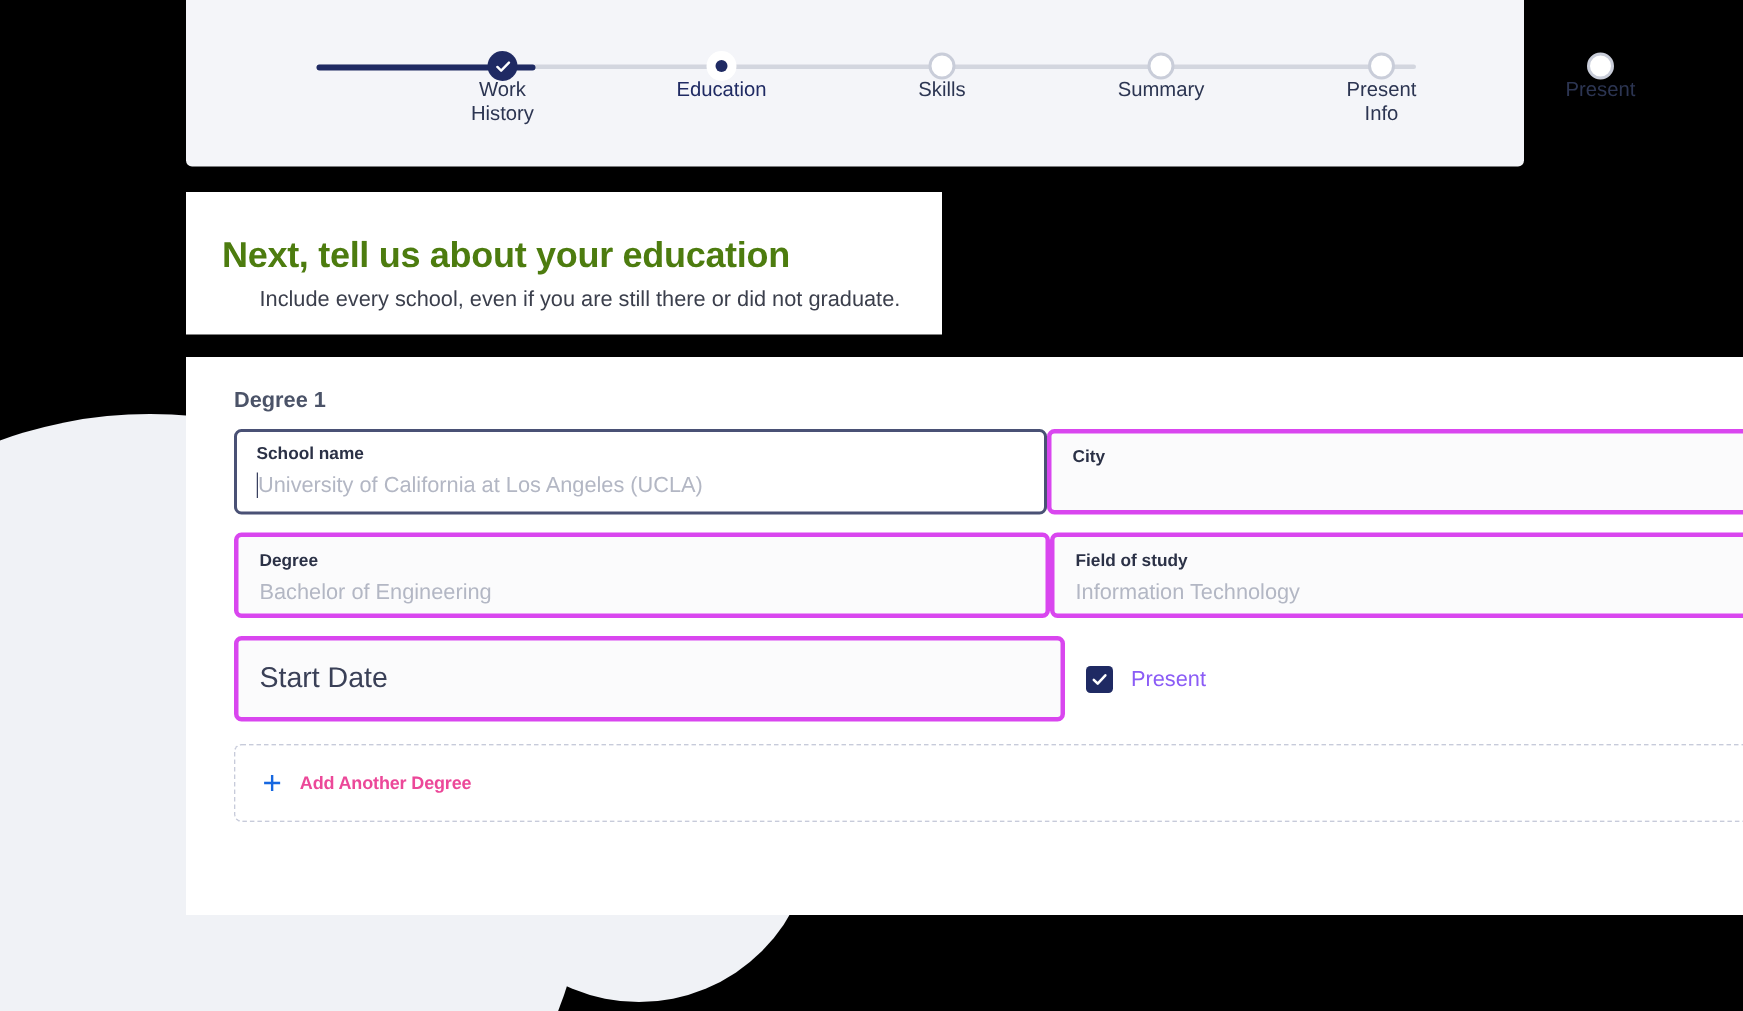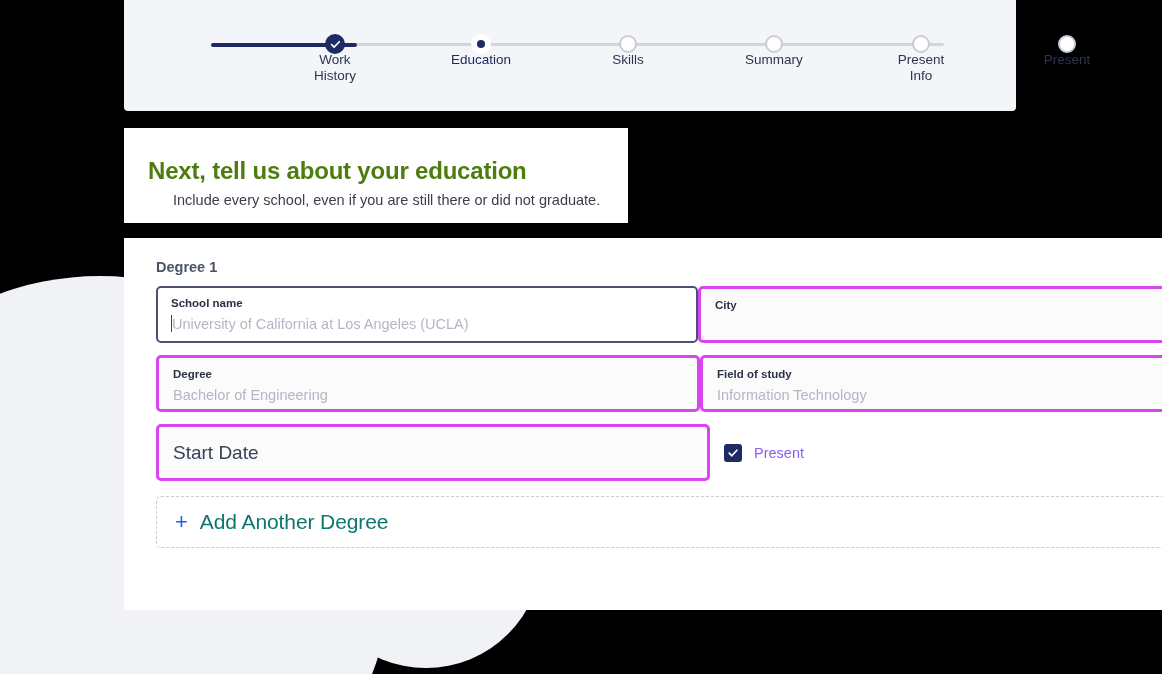--- a/index.html
+++ b/index.html
@@ -306,23 +306,23 @@
     cursor: pointer;
     background: #FFFFFF;
   }
   .add-plus {
     font-size: 22px;
     line-height: 22px;
     color: #1667E0;
     font-weight: 400;
   }
   .add-text {
-    font-size: 21px;
-    font-weight: normal;
-    color: #0f766e;
+    font-size: 12px;
+    font-weight: bold;
+    color: #ec4899;
     letter-spacing: -0.1px;
   }
 </style>
 </head>
 <body>
 
 <div class="stage">
 
   <div class="deco deco-left"></div>
   <div class="deco deco-bottom"></div>

